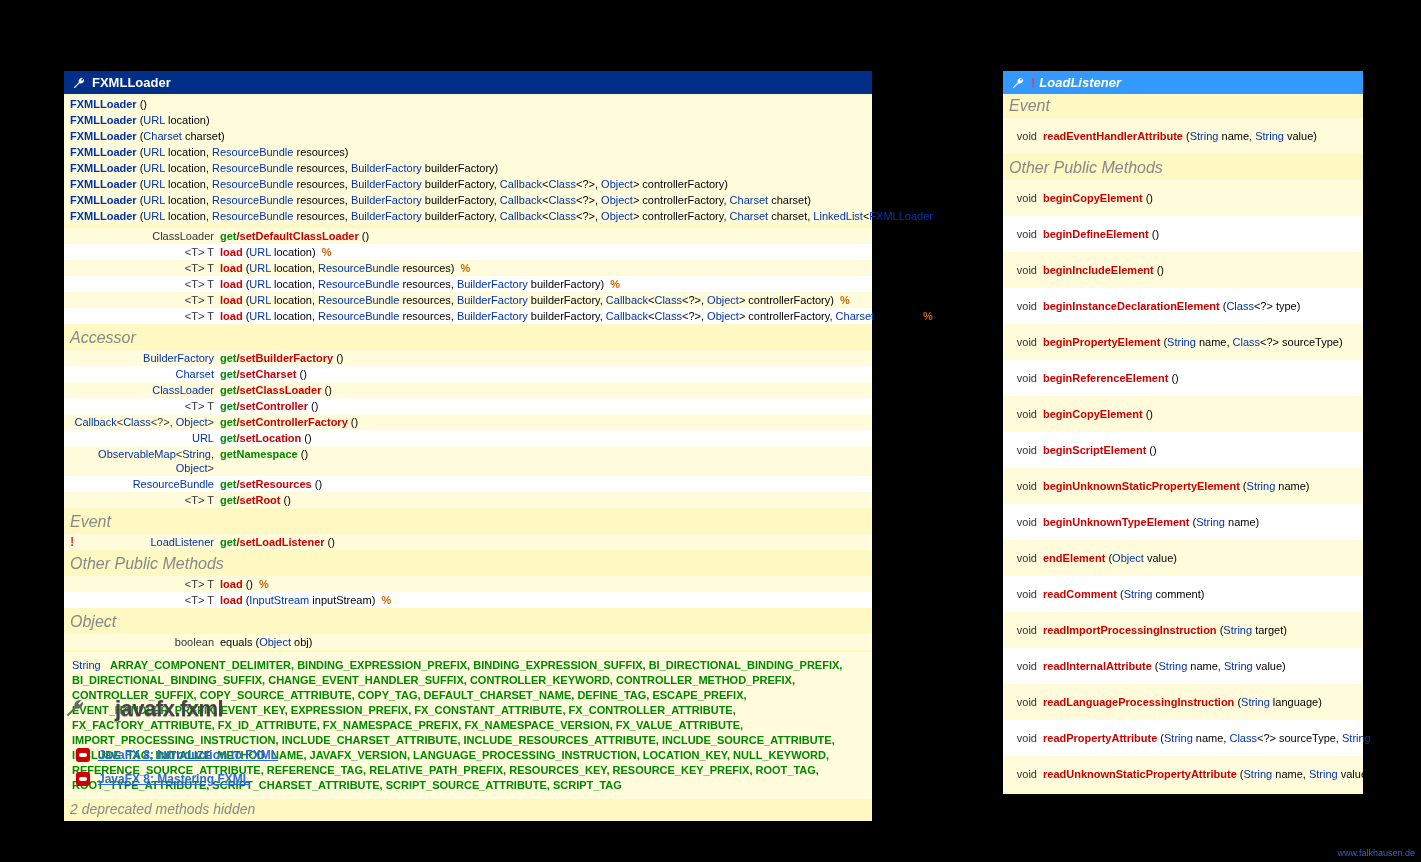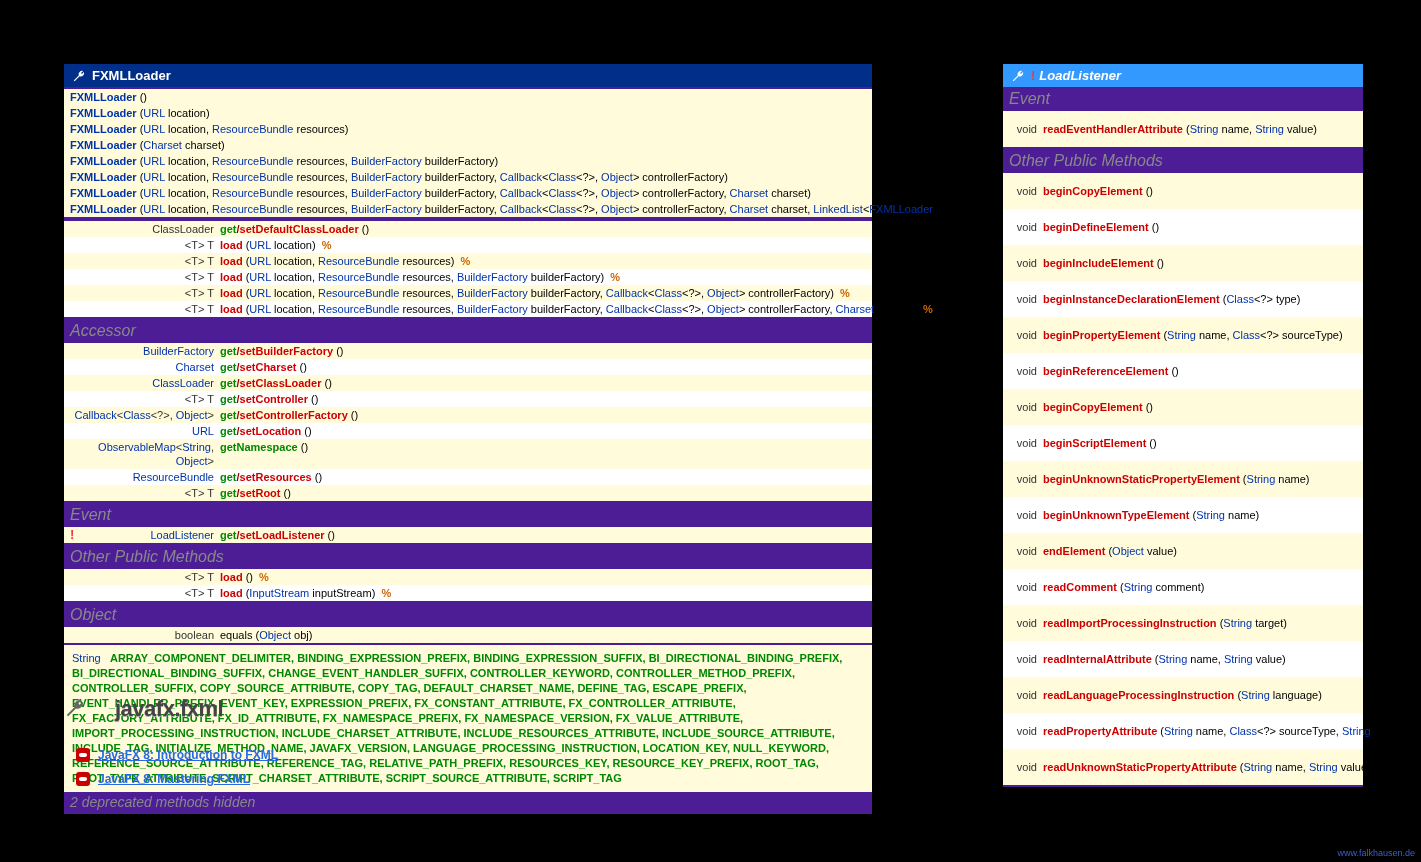--- a/index.html
+++ b/index.html
@@ -1,17 +1,17 @@
 <!DOCTYPE html>
 <html><head>
 <meta charset="utf-8">
 <style>
   body { margin: 0; padding: 0; background: #000; font-family: Verdana, Geneva, sans-serif; font-size: 11px; color: #000; }
   .canvas { position: relative; width: 1421px; height: 862px; }
-  .card { position: absolute; background: #4c1d95; box-shadow: 4px 4px 10px rgba(0,0,0,0.55); }
+  .card { position: absolute; background: #fef9c3; box-shadow: 4px 4px 10px rgba(0,0,0,0.55); margin-top: 7px; }
   .card-main { left: 64px; top: 64px; width: 808px; }
   .card-right { left: 1003px; top: 64px; width: 360px; }
   .titlebar { display: flex; align-items: center; padding: 4px 8px; color: #fff; font-weight: bold; }
   .titlebar.dark { background: #002e88; }
   .titlebar.blue { background: #3399ff; }
   .wrench-icon { width: 14px; height: 14px; margin-right: 6px; display: inline-block; }
   .wrench-icon svg { display: block; }
   .title-text { font-size: 13px; font-weight: bold; }
   .title-text .italic { font-style: italic; }
   .bang { color: #ff3333; font-weight: bold; margin-right: 4px; font-size: 13px; }
@@ -65,24 +65,24 @@
   </div>
 
   <div class="section" id="main-constructors">
         <div class="row alt">
           <div class="rhs"><span class="nowrap"><span class="kw-type">FXMLLoader</span> ()</span></div>
         </div>
         <div class="row alt">
           <div class="rhs"><span class="nowrap"><span class="kw-type">FXMLLoader</span> (<span class="kw-type-n">URL</span> location)</span></div>
         </div>
         <div class="row alt">
+          <div class="rhs"><span class="nowrap"><span class="kw-type">FXMLLoader</span> (<span class="kw-type-n">Charset</span> charset)</span></div>
+        </div>
+        <div class="row alt">
           <div class="rhs"><span class="nowrap"><span class="kw-type">FXMLLoader</span> (<span class="kw-type-n">URL</span> location, <span class="kw-type-n">ResourceBundle</span> resources)</span></div>
-        </div>
-        <div class="row alt">
-          <div class="rhs"><span class="nowrap"><span class="kw-type">FXMLLoader</span> (<span class="kw-type-n">Charset</span> charset)</span></div>
         </div>
         <div class="row alt">
           <div class="rhs"><span class="nowrap"><span class="kw-type">FXMLLoader</span> (<span class="kw-type-n">URL</span> location, <span class="kw-type-n">ResourceBundle</span> resources, <span class="kw-type-n">BuilderFactory</span> builderFactory)</span></div>
         </div>
         <div class="row alt">
           <div class="rhs"><span class="nowrap"><span class="kw-type">FXMLLoader</span> (<span class="kw-type-n">URL</span> location, <span class="kw-type-n">ResourceBundle</span> resources, <span class="kw-type-n">BuilderFactory</span> builderFactory, <span class="kw-type-n">Callback</span>&lt;<span class="kw-type-n">Class</span>&lt;?&gt;, <span class="kw-type-n">Object</span>&gt; controllerFactory)</span></div>
         </div>
         <div class="row alt">
           <div class="rhs"><span class="nowrap"><span class="kw-type">FXMLLoader</span> (<span class="kw-type-n">URL</span> location, <span class="kw-type-n">ResourceBundle</span> resources, <span class="kw-type-n">BuilderFactory</span> builderFactory, <span class="kw-type-n">Callback</span>&lt;<span class="kw-type-n">Class</span>&lt;?&gt;, <span class="kw-type-n">Object</span>&gt; controllerFactory, <span class="kw-type-n">Charset</span> charset)</span></div>
         </div>

